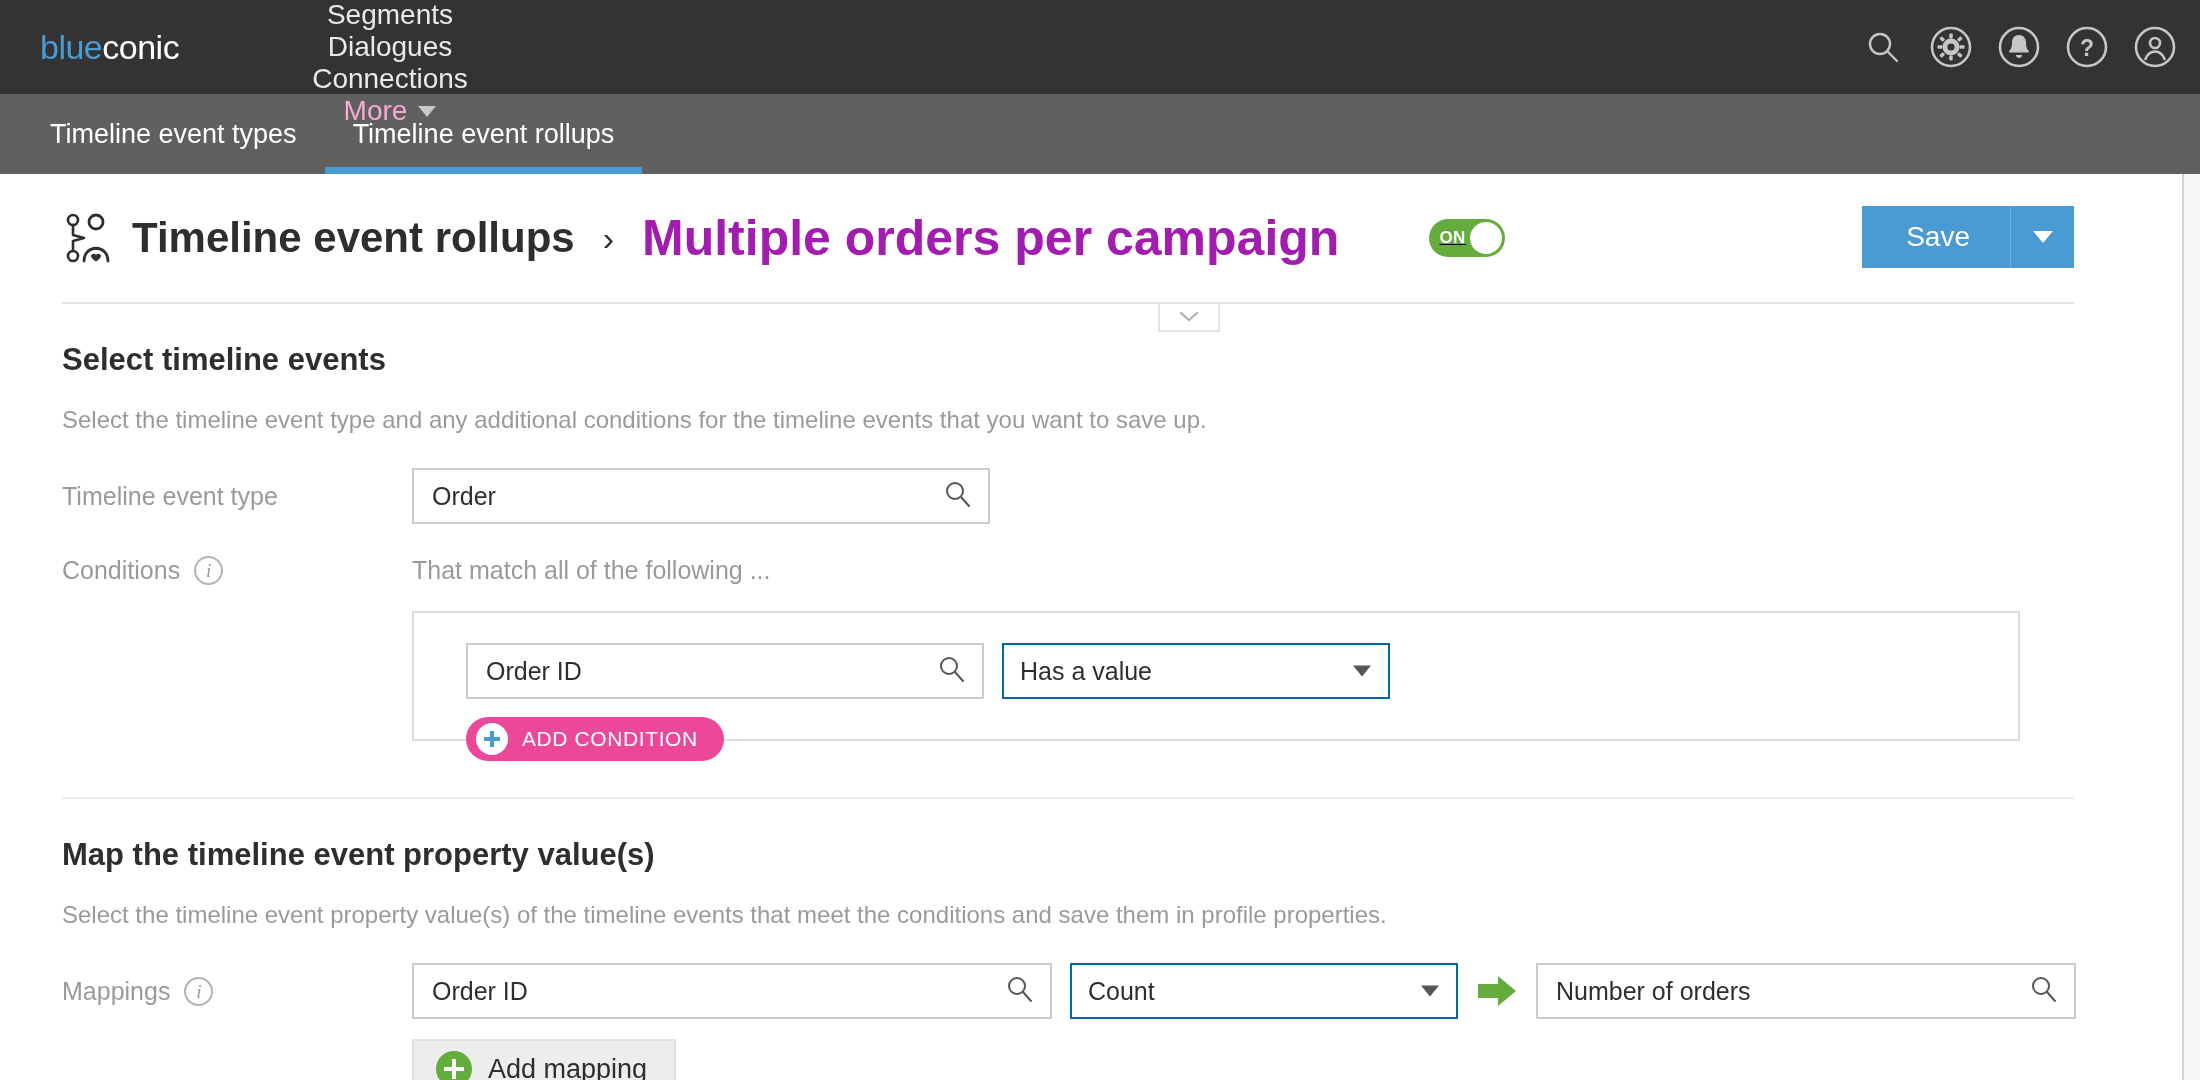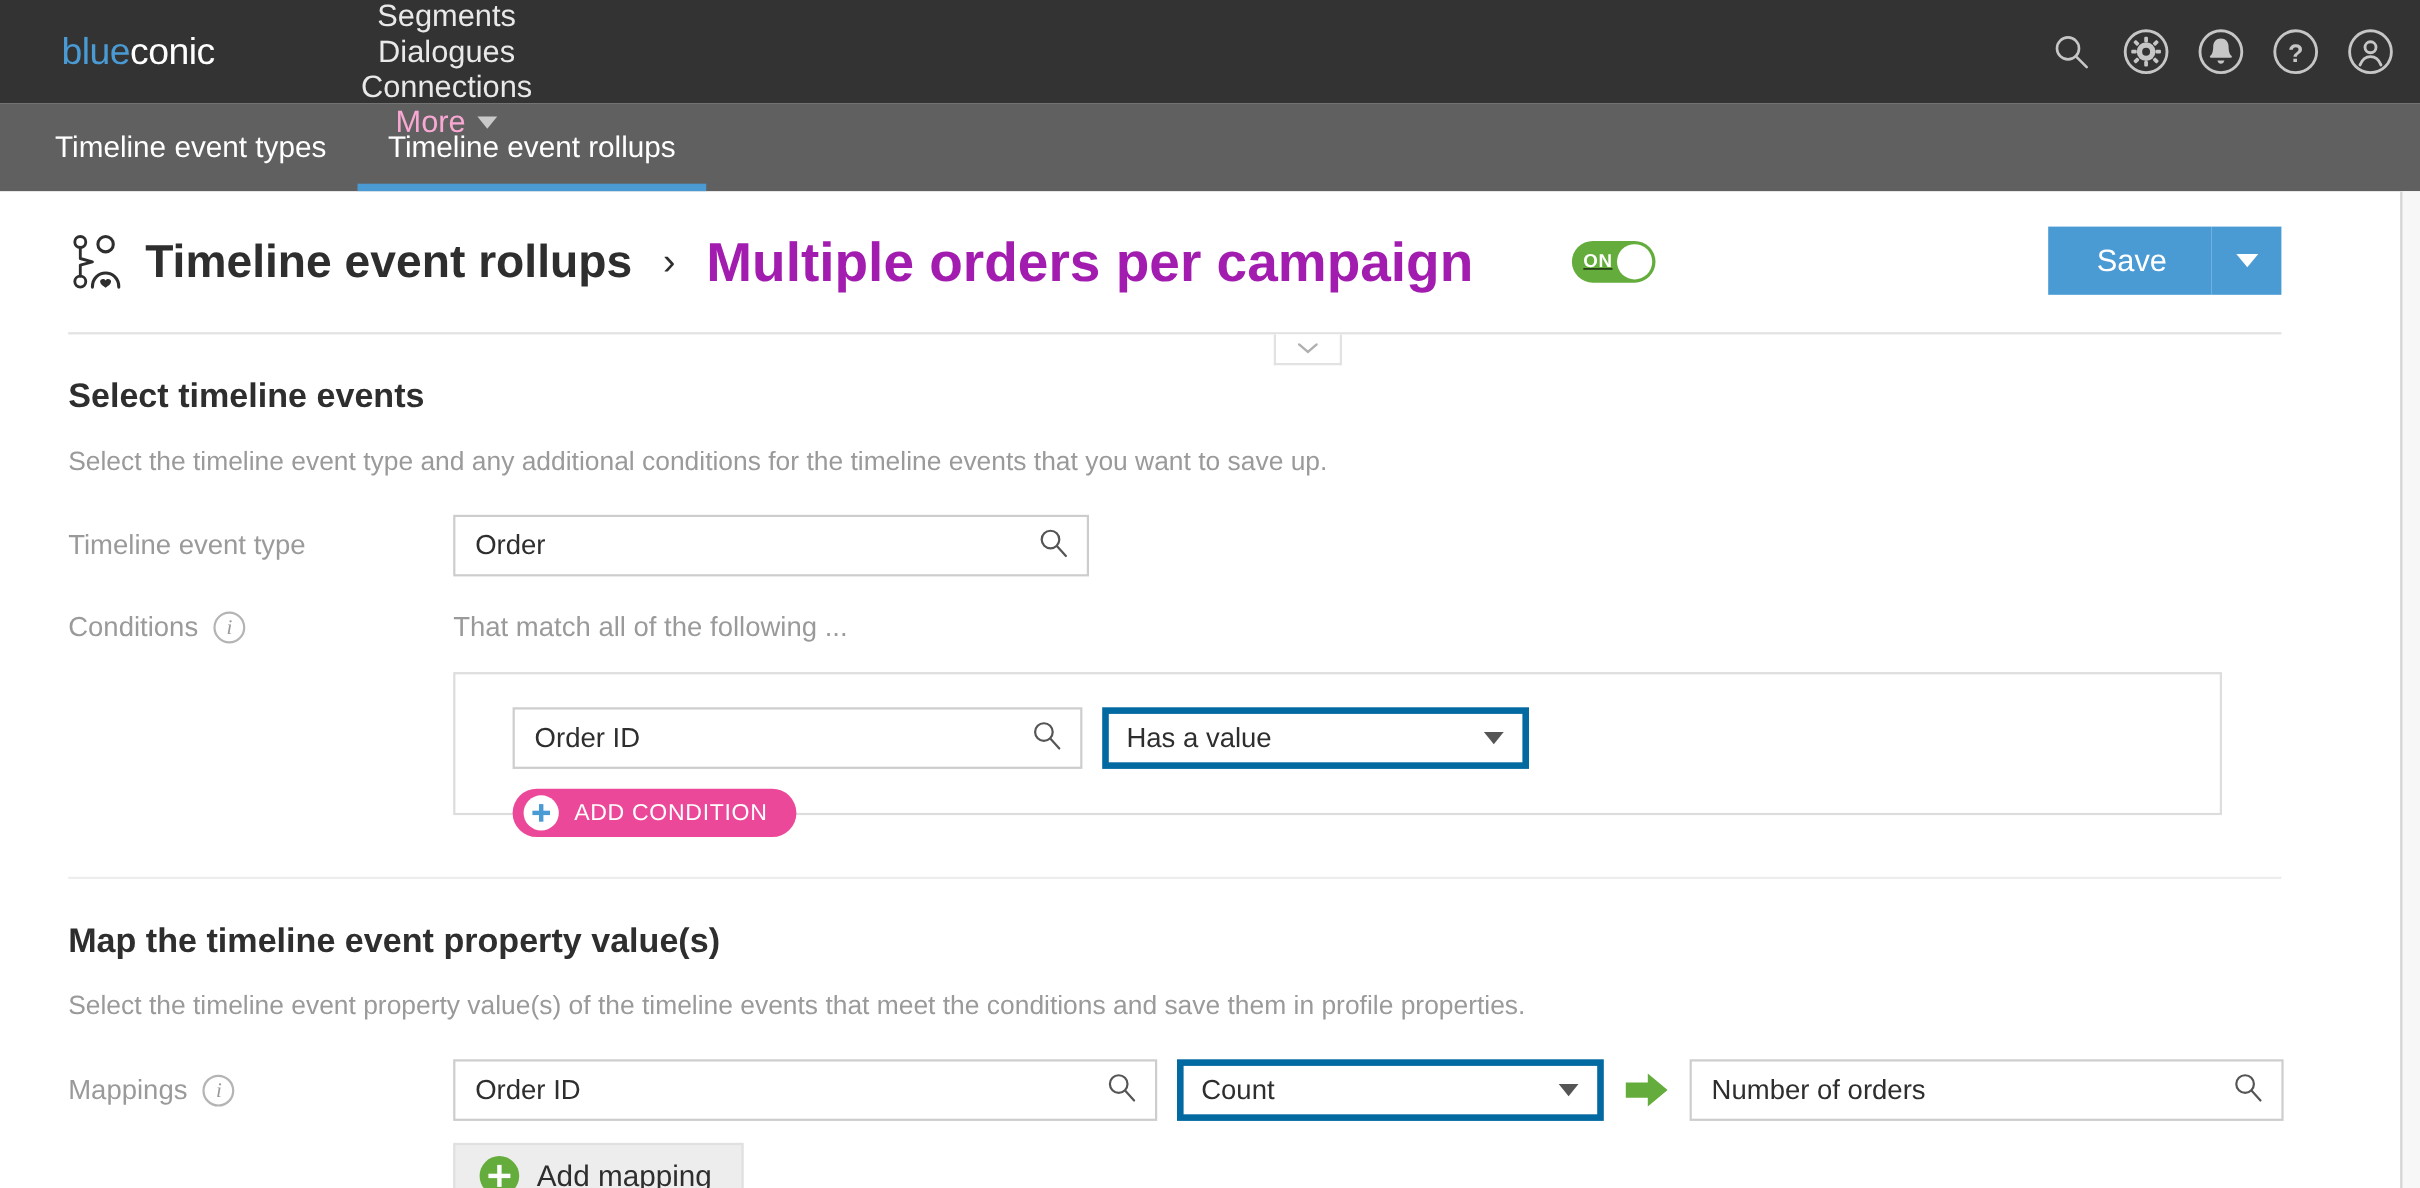--- a/index.html
+++ b/index.html
@@ -12,21 +12,21 @@
     -webkit-font-smoothing: antialiased;
   }
 
   
   .topnav {
     position: relative;
     height: 94px;
     background: #333333;
     display: flex;
     align-items: center;
-    padding: 0 0 0 56px;
+    padding: 0 0 0 40px;
   }
   .logo {
     font-size: 34px;
     letter-spacing: -0.5px;
     font-weight: 400;
     white-space: nowrap;
     margin-right: 96px;
   }
   .logo .blue { color: #4a9ad4; }
   .logo .conic { color: #ffffff; }
@@ -270,21 +270,21 @@
     overflow: hidden;
   }
   .field .search-ico {
     position: absolute;
     right: 16px; top: 50%;
     transform: translateY(-50%);
   }
   .select {
     position: relative;
     height: 56px;
-    border: 6px solid #0369a1;
+    border: 2px solid #0369a1;
     background: #ffffff;
     display: flex;
     align-items: center;
     padding: 0 48px 0 16px;
     cursor: pointer;
   }
   .select .val {
     font-size: 25px;
     color: #2e2e2e;
     white-space: nowrap;

